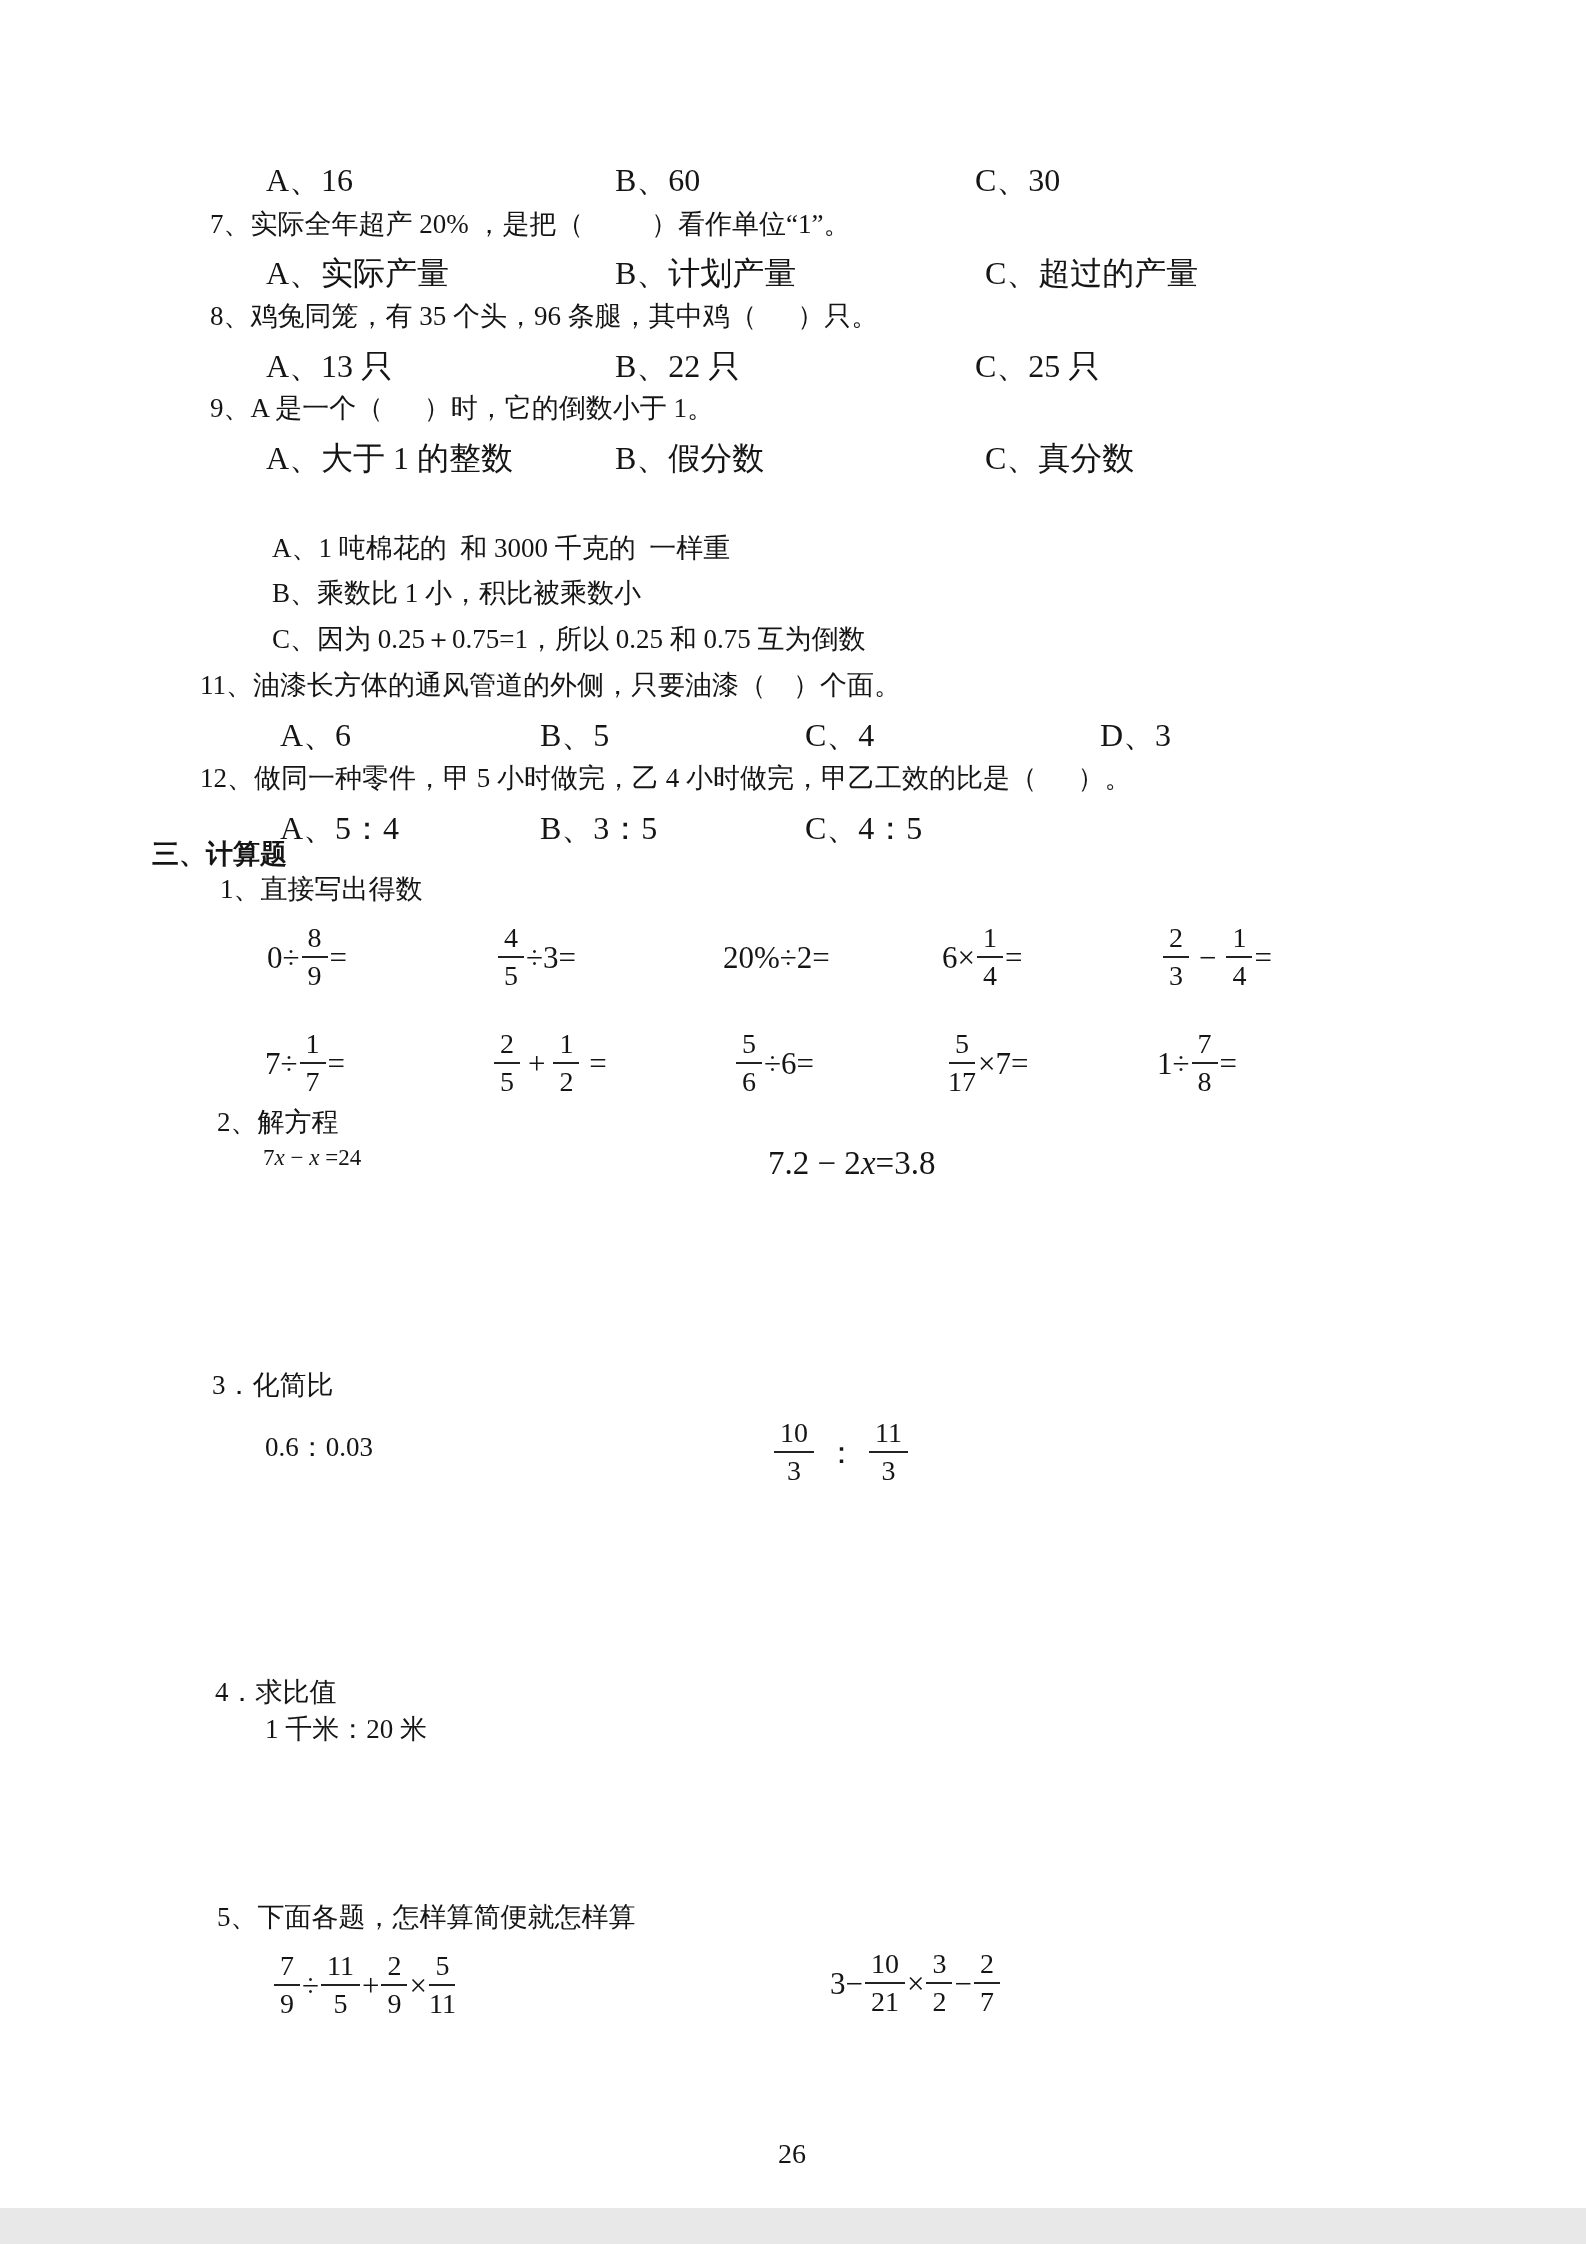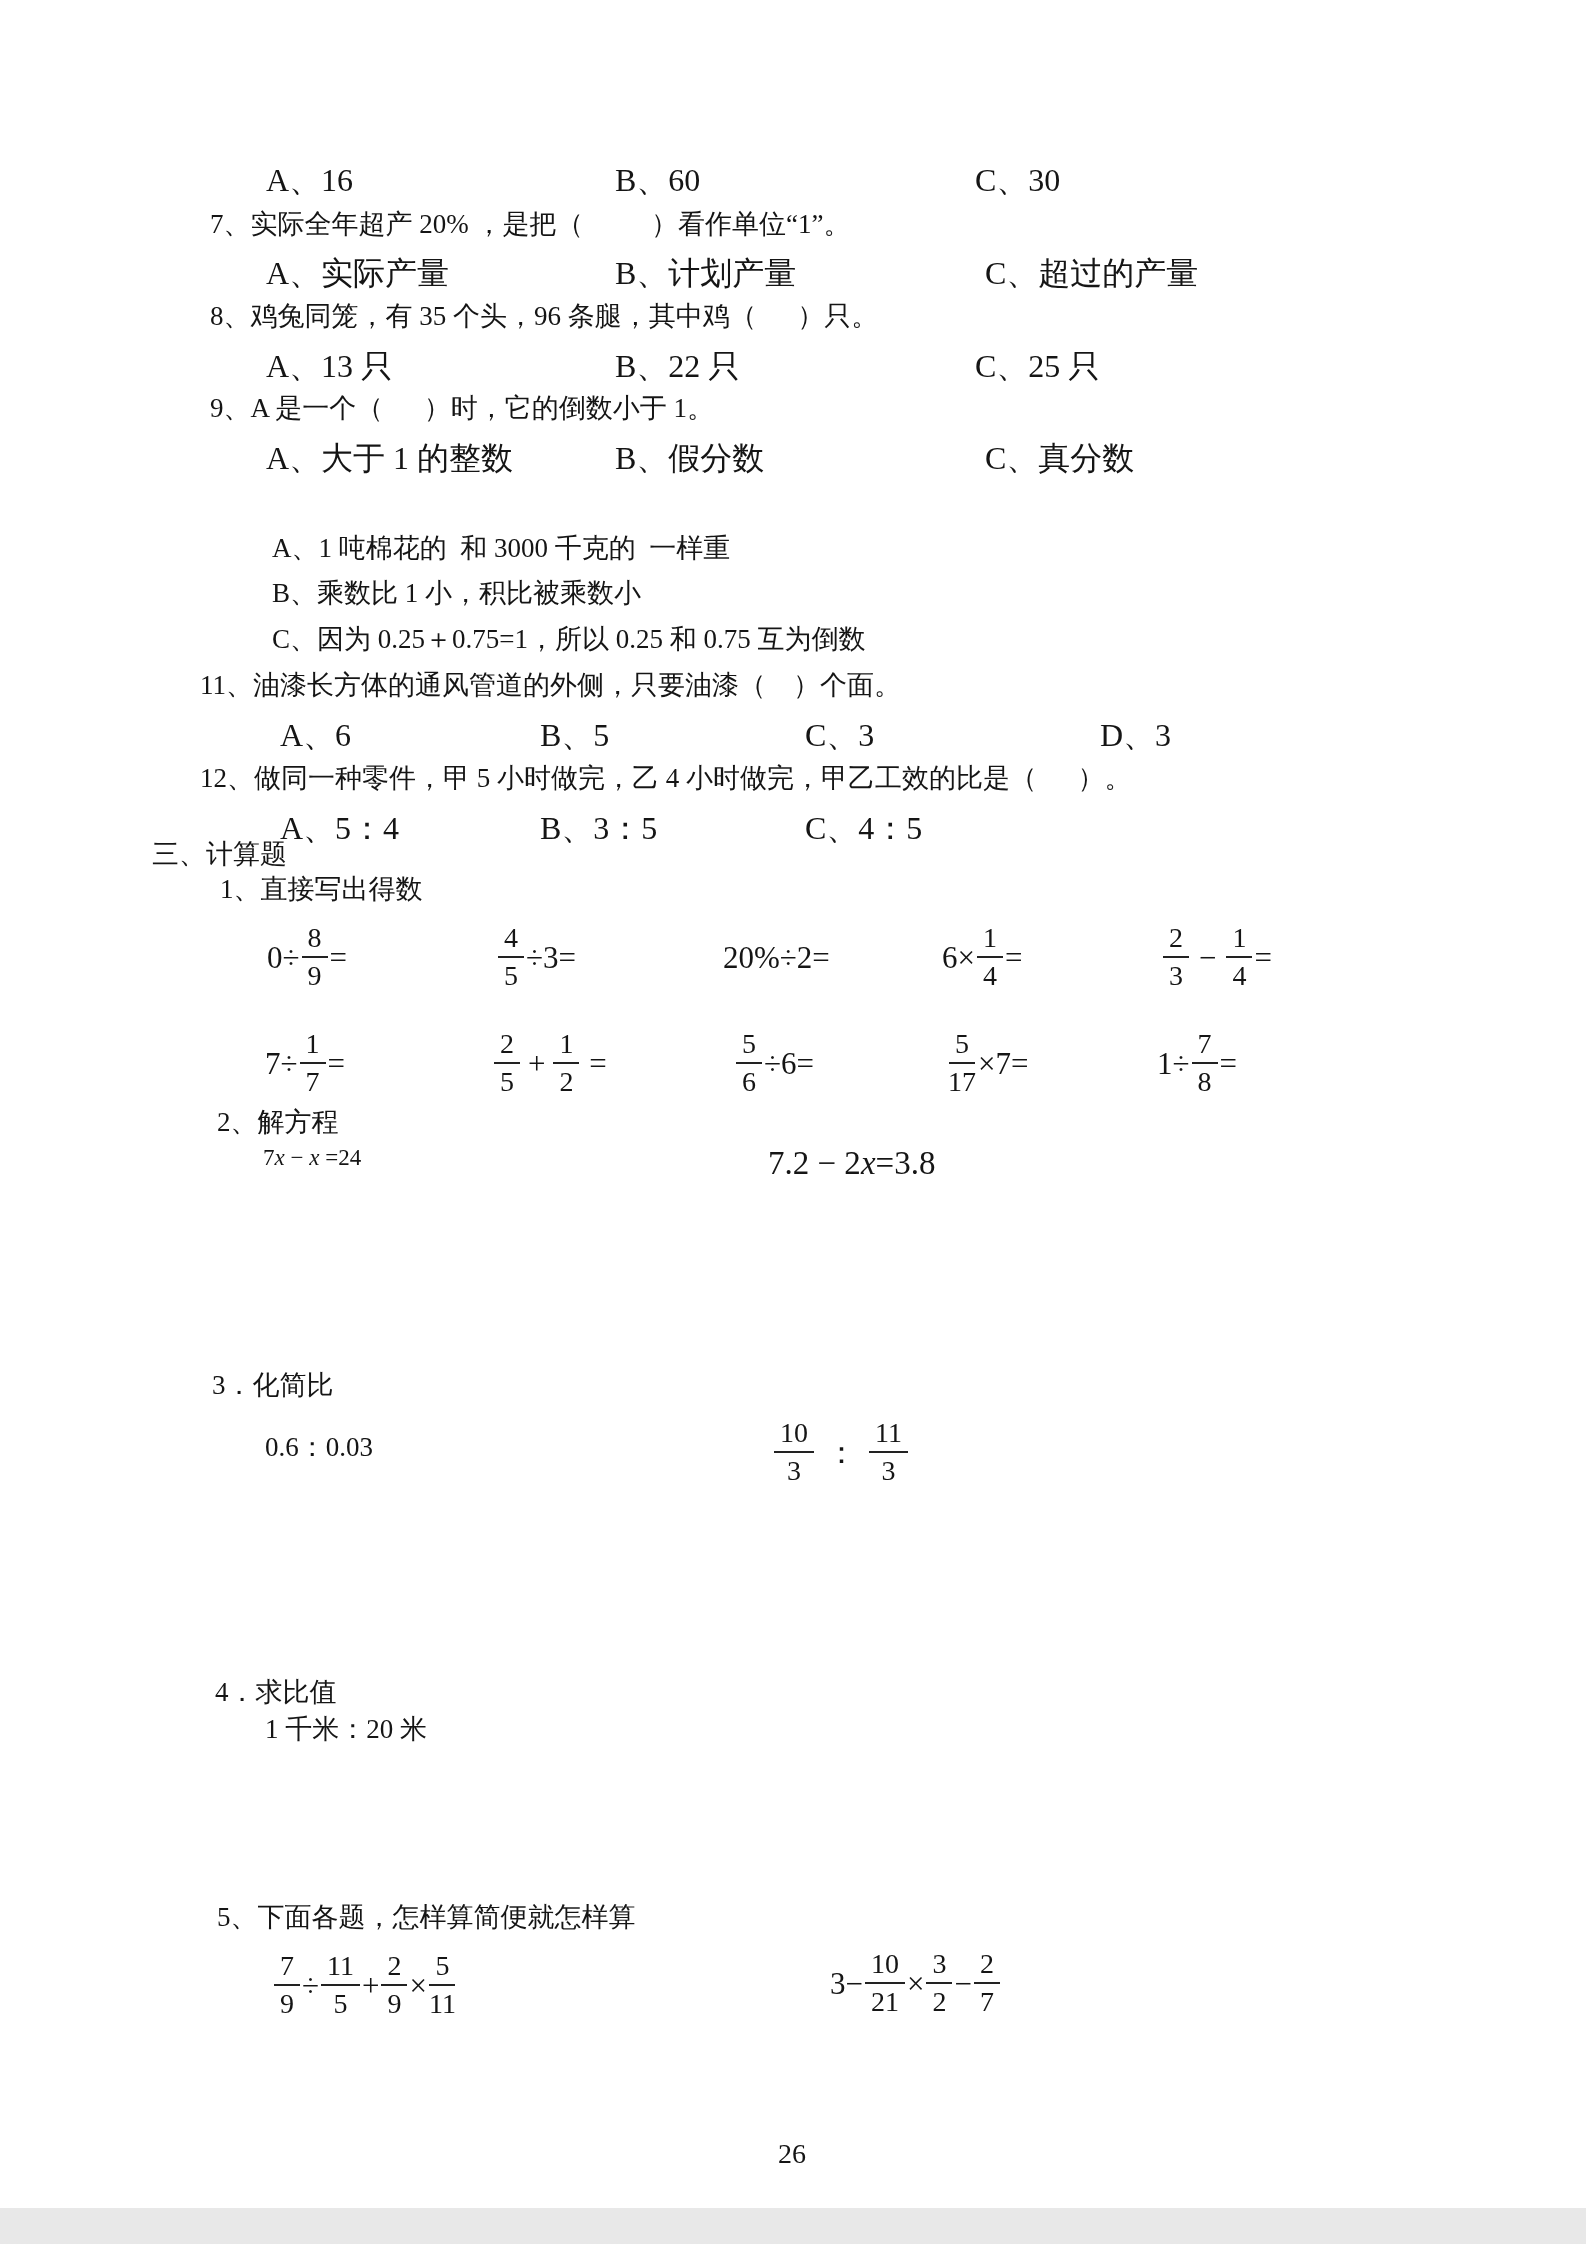--- a/index.html
+++ b/index.html
@@ -10,21 +10,21 @@
     font-family:"Liberation Serif","DejaVu Serif",serif;
     color:#151515;
     overflow:hidden;
   }
   .line{
     position:absolute;
     font-size:27px;
     line-height:1.2;
     white-space:pre;
   }
-  .bold{font-weight:normal;}
+  .bold{font-weight:bold;}
   .opt{position:absolute;font-size:32px;line-height:1.2;white-space:pre;}
   
   .expr{
     position:absolute;
     display:inline-flex;
     align-items:center;
     transform:translateY(-50%);
     font-size:31px;
     white-space:pre;
     line-height:1;
@@ -81,21 +81,21 @@
   <span class="opt" style="top:439px;left:615px">B、假分数</span>
   <span class="opt" style="top:439px;left:985px">C、真分数</span>
 
   <div class="line" style="top:532px;left:272px">A、1 吨棉花的  和 3000 千克的  一样重</div>
   <div class="line" style="top:577px;left:272px">B、乘数比 1 小，积比被乘数小</div>
   <div class="line" style="top:623px;left:272px">C、因为 0.25＋0.75=1，所以 0.25 和 0.75 互为倒数</div>
 
   <div class="line" style="top:669px;left:200px">11、油漆长方体的通风管道的外侧，只要油漆（    ）个面。</div>
   <span class="opt" style="top:716px;left:280px">A、6</span>
   <span class="opt" style="top:716px;left:540px">B、5</span>
-  <span class="opt" style="top:716px;left:805px">C、3</span>
+  <span class="opt" style="top:716px;left:805px">C、4</span>
   <span class="opt" style="top:716px;left:1100px">D、3</span>
 
   <div class="line" style="top:762px;left:200px">12、做同一种零件，甲 5 小时做完，乙 4 小时做完，甲乙工效的比是（      ）。</div>
   <span class="opt" style="top:809px;left:280px">A、5：4</span>
   <span class="opt" style="top:809px;left:540px">B、3：5</span>
   <span class="opt" style="top:809px;left:805px">C、4：5</span>
 
   <div class="line bold" style="top:838px;left:152px">三、计算题</div>
 
   <div class="line" style="top:873px;left:220px">1、直接写出得数</div>

